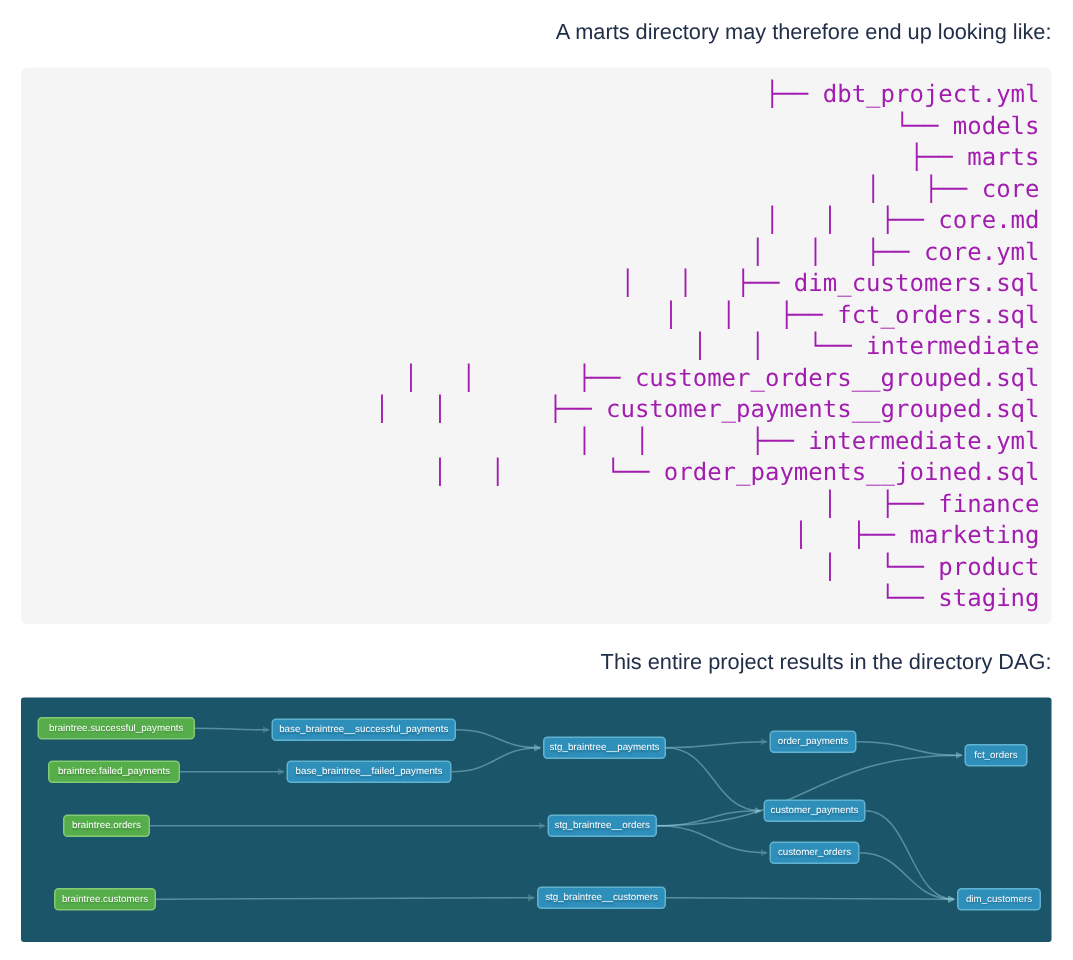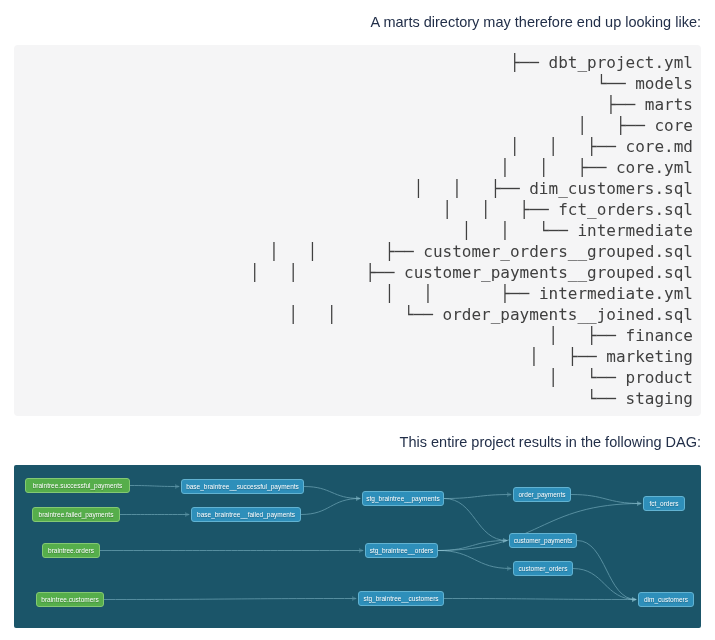--- a/index.html
+++ b/index.html
@@ -19,21 +19,21 @@
   }
 
   pre.tree {
     margin-top: 14px;
     background: #f5f5f6;
     border-radius: 4px;
     padding: 7px 8px;
     font-family: "DejaVu Sans Mono", monospace;
     font-size: 16px;
     line-height: 21px;
-    color: #404040;
+    color: #a21caf;
     white-space: pre;
     overflow: hidden;
   }
 
   p.lead.second { margin-top: 18px; }
 
   .dag {
     position: relative;
     margin-top: 14px;
     width: 687px;
@@ -88,21 +88,21 @@
     │   │   └── intermediate
     │   │       ├── customer_orders__grouped.sql
     │   │       ├── customer_payments__grouped.sql
     │   │       ├── intermediate.yml
     │   │       └── order_payments__joined.sql
     │   ├── finance
     │   ├── marketing
     │   └── product
     └── staging</code></pre>
 
-  <p class="lead second">This entire project results in the following DAG:</p>
+  <p class="lead second">This entire project results in the directory DAG:</p>
 
   <div class="dag" style="background: rgb(27, 85, 105);">
     <svg id="dag-edges" viewBox="0 0 687 163" xmlns="http://www.w3.org/2000/svg">
       <defs>
         <marker id="arrow" markerWidth="5" markerHeight="5" refX="4" refY="2.5" orient="auto" markerUnits="userSpaceOnUse">
           <path d="M0,0 L5,2.5 L0,5 Z" class="arrow-head" fill="#9fd3e2" opacity="0.55"></path>
         </marker>
       </defs>
     <path d="M116,20.5 C140.5,20.5 140.5,21.5 165,21.5" class="dag-edge" marker-end="url(#arrow)"></path>
         <path d="M106,49.5 C140.5,49.5 140.5,49.5 175,49.5" class="dag-edge" marker-end="url(#arrow)"></path>

